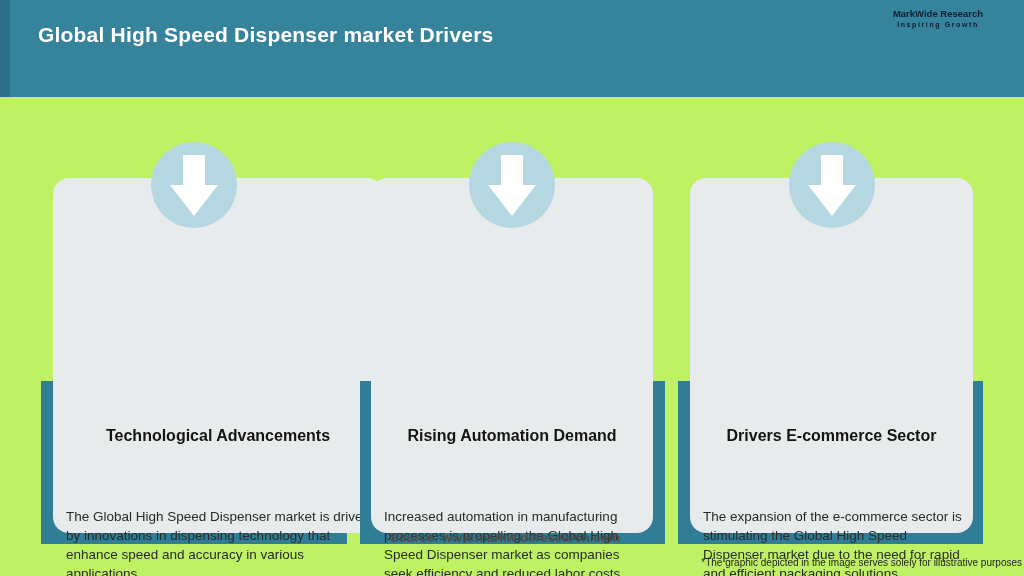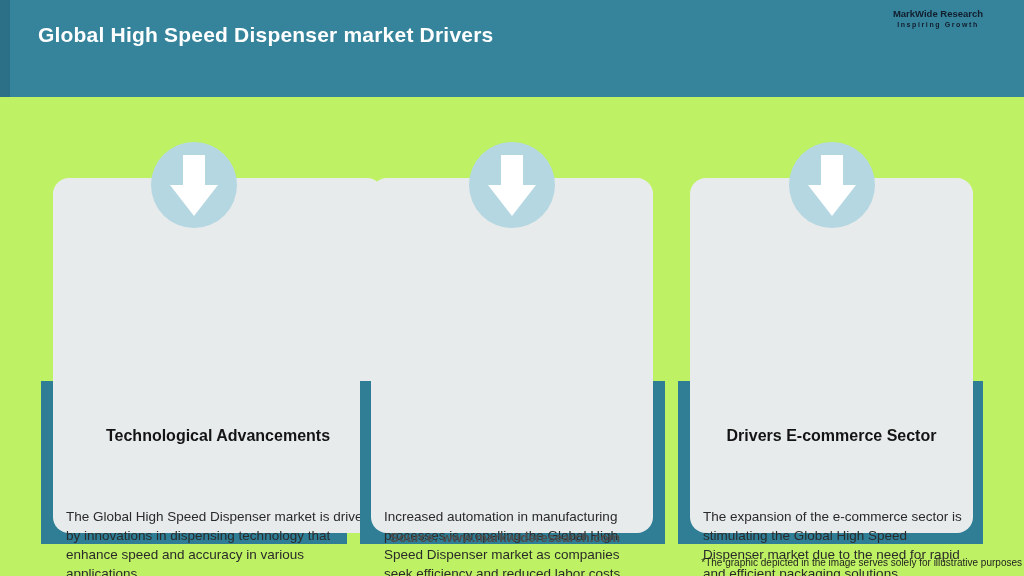--- a/index.html
+++ b/index.html
@@ -158,20 +158,21 @@
       <svg class="arrow-down-icon" width="50" height="62" viewBox="0 0 50 62">
         <rect x="14" y="0" width="22" height="31" fill="#ffffff"></rect>
         <polygon points="1,30 49,30 25,61" fill="#ffffff"></polygon>
       </svg>
     </div>
   </div>
 
   <div class="card-group">
     <div class="card-backdrop bd-2"></div>
     <div class="card cd-2">
+      <div class="card-title">Rising Automation Demand</div>
       <div class="card-body">Increased automation in manufacturing processes is propelling the Global High Speed Dispenser market as companies seek efficiency and reduced labor costs.</div>
     </div>
     <div class="card-circle ci-2">
       <svg class="arrow-down-icon" width="50" height="62" viewBox="0 0 50 62">
         <rect x="14" y="0" width="22" height="31" fill="#ffffff"></rect>
         <polygon points="1,30 49,30 25,61" fill="#ffffff"></polygon>
       </svg>
     </div>
   </div>
 

